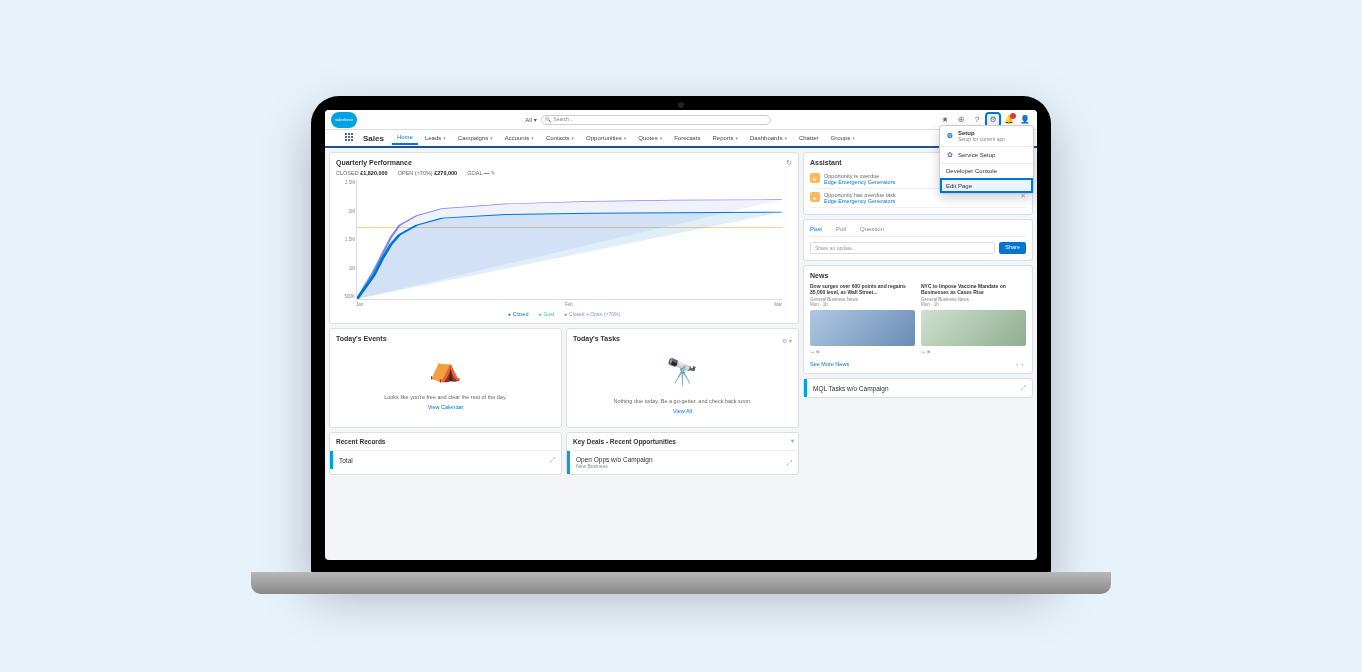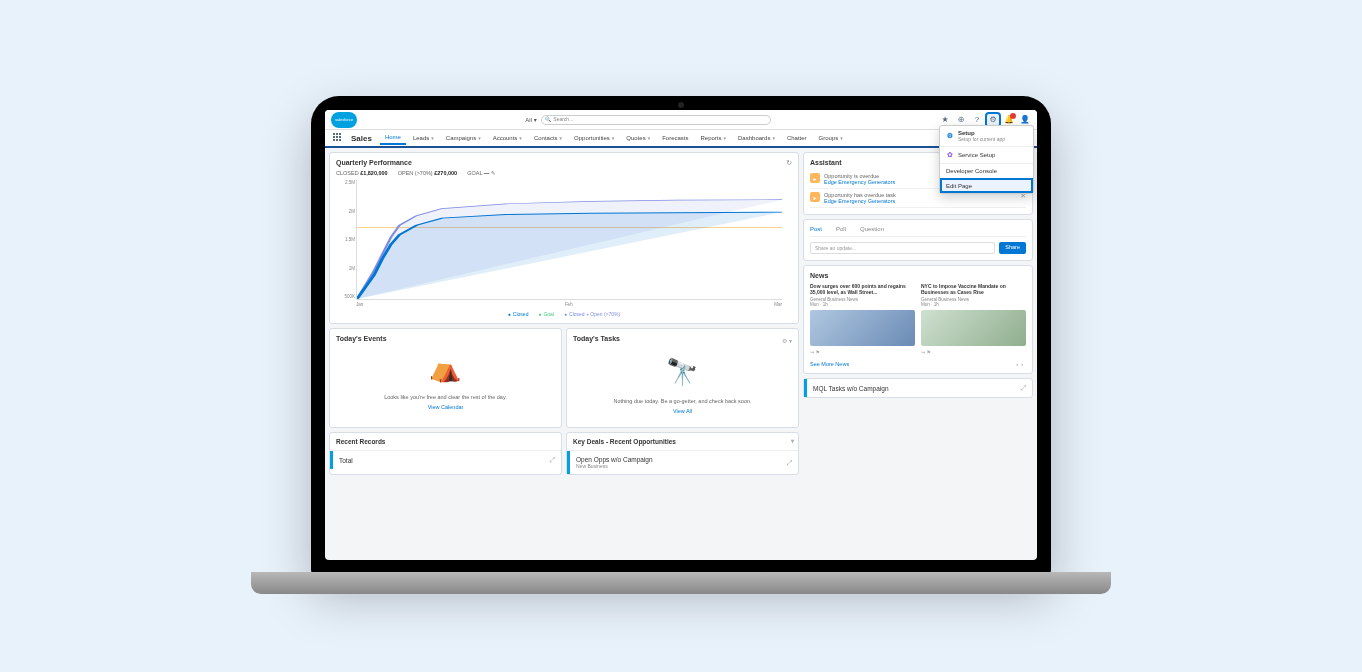--- a/index.html
+++ b/index.html
@@ -13,21 +13,21 @@
 .logo{width:26px;height:16px;background:#00a1e0;border-radius:8px;color:#fff;display:flex;align-items:center;justify-content:center;font-size:4px}
 .search-wrap{flex:1;display:flex;align-items:center;justify-content:center;gap:4px}
 .search-all{font-size:6px;color:#555}
 .search{width:230px;height:10px;border:1px solid #ccc;border-radius:5px;font-size:5px;padding:0 4px;color:#888}
 .hdr-icons{display:flex;gap:4px}
 .hi{width:12px;height:12px;border-radius:3px;display:flex;align-items:center;justify-content:center;font-size:8px;color:#5a6b7b}
 .hi.gear{outline:2px solid #0176d3;border-radius:2px;background:#eaf3ff}
 .badge{position:relative}
 .badge:after{content:"";position:absolute;top:-1px;right:-1px;width:6px;height:6px;background:#e23934;border-radius:50%}
 
-.nav{height:18px;background:#fff;display:flex;align-items:center;padding:0 8px;gap:2px;border-bottom:2px solid #1b5297}
+.nav{height:18px;background:#fff;display:flex;align-items:center;padding:0 20px;gap:2px;border-bottom:2px solid #1b5297}
 .waffle{width:10px;height:10px;display:grid;grid-template-columns:repeat(3,2px);grid-template-rows:repeat(3,2px);gap:1px}
 .waffle span{background:#5a6b7b}
 .app{font-weight:bold;font-size:8px;margin:0 6px}
 .tab{padding:3px 5px;font-size:6px;color:#444;display:flex;align-items:center;gap:2px;white-space:nowrap}
 .tab.active{border-bottom:2px solid #0176d3;color:#0176d3}
 .chev{font-size:5px;color:#999}
 .pencil{margin-left:auto;font-size:7px;color:#888}
 
 .body{display:flex;gap:4px;padding:4px;height:calc(100% - 38px)}
 .col-l{flex:1.05;display:flex;flex-direction:column;gap:4px}

